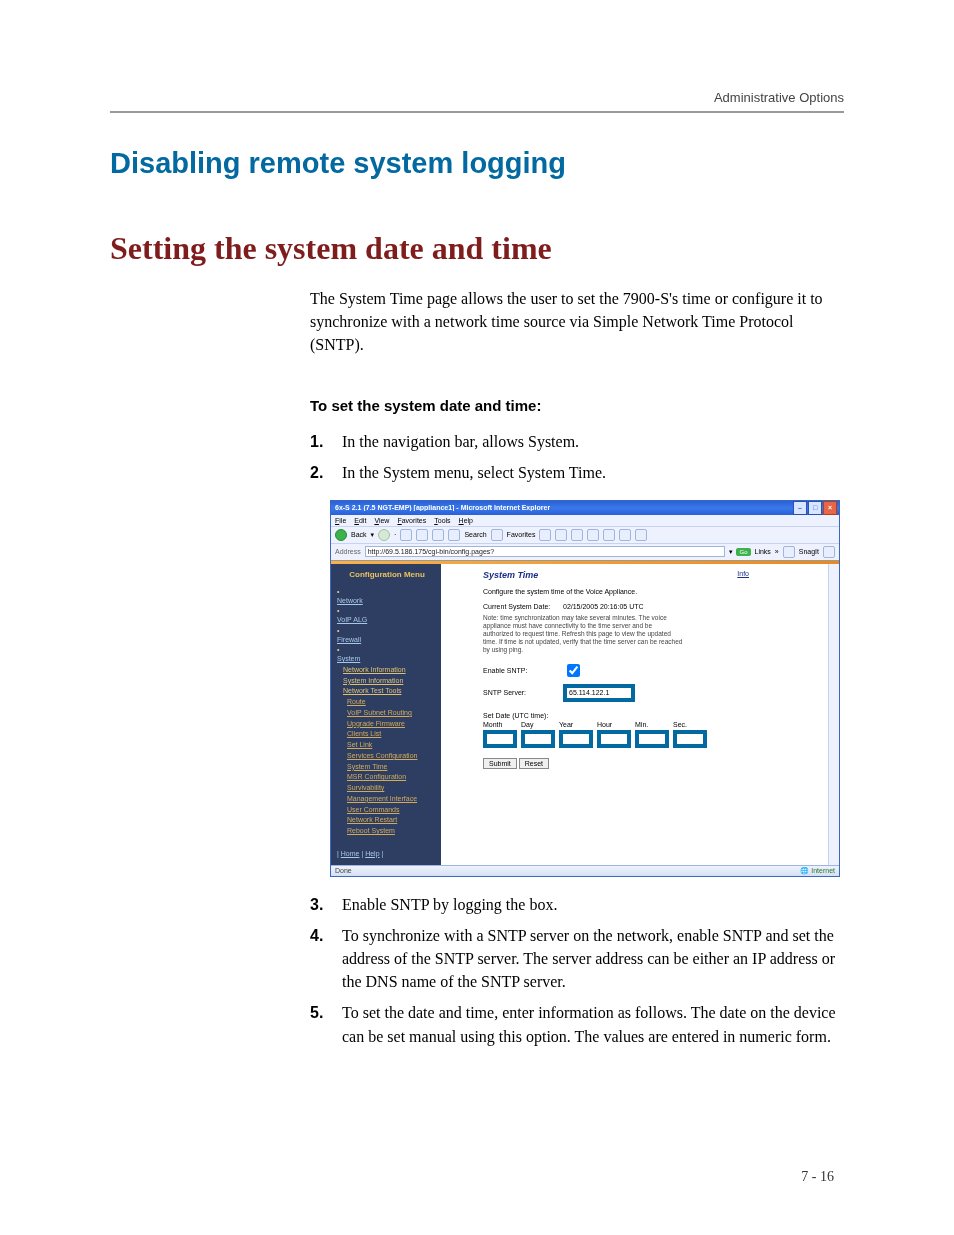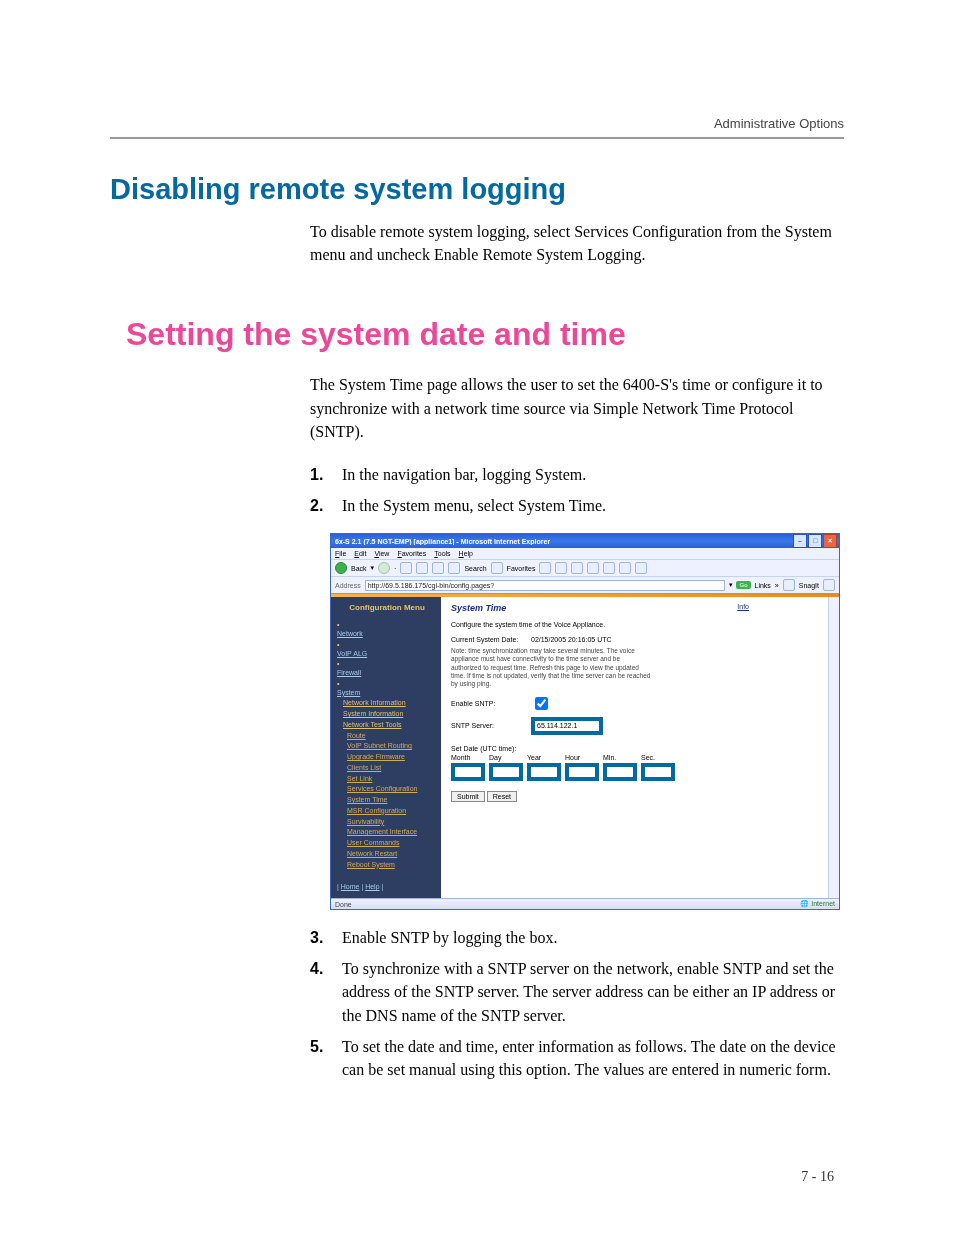--- a/index.html
+++ b/index.html
@@ -7,21 +7,21 @@
     padding: 0;
     font-family: Georgia, 'Times New Roman', serif;
     color: #000;
     background: #fff;
   }
   .page {
     width: 954px;
     min-height: 1235px;
     position: relative;
     box-sizing: border-box;
-    padding: 116px 110px 60px 110px;
+    padding: 90px 110px 60px 110px;
   }
   .header-area {
     text-align: right;
     font-family: Arial, Helvetica, sans-serif;
     font-size: 13px;
     color: #444;
     padding-bottom: 6px;
   }
   .header-rule {
     border: none;
@@ -29,25 +29,25 @@
     margin: 0 0 34px 0;
   }
   .h2 {
     font-family: Arial, Helvetica, sans-serif;
     font-size: 29px;
     color: #0369a1;
     font-weight: bold;
     margin: 0 0 14px 0;
   }
   .h1 {
-    font-family: Liberation Sans, sans-serif;
+    font-family: Liberation Serif, serif;
     font-size: 32px;
-    color: #ec4899;
-    font-weight: bold;
-    margin: 50px 0 20px 16px;
+    color: #7f1d1d;
+    font-weight: bold;
+    margin: 50px 0 20px 0;
   }
   .body-text {
     font-size: 16px;
     line-height: 1.45;
     margin-left: 200px;
     margin-bottom: 20px;
   }
   .proc-title {
     font-family: Arial, Helvetica, sans-serif;
     font-size: 15px;
@@ -148,20 +148,21 @@
     border-bottom: 1px solid #999;
     font-size: 7px;
   }
   .ie-addr .addr-label { color: #666; }
   .ie-addr .addr-box { flex: 1; background: #fff; border: 1px solid #9fb4e0; padding: 1px 2px; color: #222; white-space: nowrap; overflow: hidden; }
   .ie-addr .go { background: #3db24a; color: #fff; padding: 1px 3px; border-radius: 2px; font-size: 6px; }
   .ie-content {
     display: flex;
     min-height: 280px;
     position: relative;
+    gap: 32px;
   }
   .orange-strip {
     height: 3px;
     background: linear-gradient(to right, #f7b24a, #e98a1e);
   }
   .cfg-sidebar {
     width: 100px;
     background: #2e3e62;
     color: #e8d090;
     padding: 6px 4px 6px 6px;
@@ -239,28 +240,28 @@
   }
 </style>
 </head>
 <body>
 
 <div class="page">
   <div class="header-area">Administrative Options</div>
   <hr class="header-rule">
 
   <div class="h2">Disabling remote system logging</div>
-  <div class="body-text">To disable remote system logging, select Services Configuration from the System menu and uncheck Enable Remote System Logging.</div>
 
   <div class="h1">Setting the system date and time</div>
-  <div class="body-text">The System Time page allows the user to set the 6400-S's time or configure it to synchronize with a network time source via Simple Network Time Protocol (SNTP).</div>
-
+  <div class="body-text">The System Time page allows the user to set the 7900-S's time or configure it to synchronize with a network time source via Simple Network Time Protocol (SNTP).</div>
+
+  <div class="proc-title">To set the system date and time:</div>
 
   <ol class="steps">
-    <li>In the navigation bar, logging System.</li>
+    <li>In the navigation bar, allows System.</li>
     <li>In the System menu, select System Time.</li>
   </ol>
 
   <div class="screenshot-wrap">
     <div class="ie-window">
       <div class="ie-titlebar">
         <span class="ie-title">6x-S 2.1 (7.5 NGT-EMP) [appliance1] - Microsoft Internet Explorer</span>
         <span class="win-btns">
           <span class="win-btn">–</span>
           <span class="win-btn">□</span>

